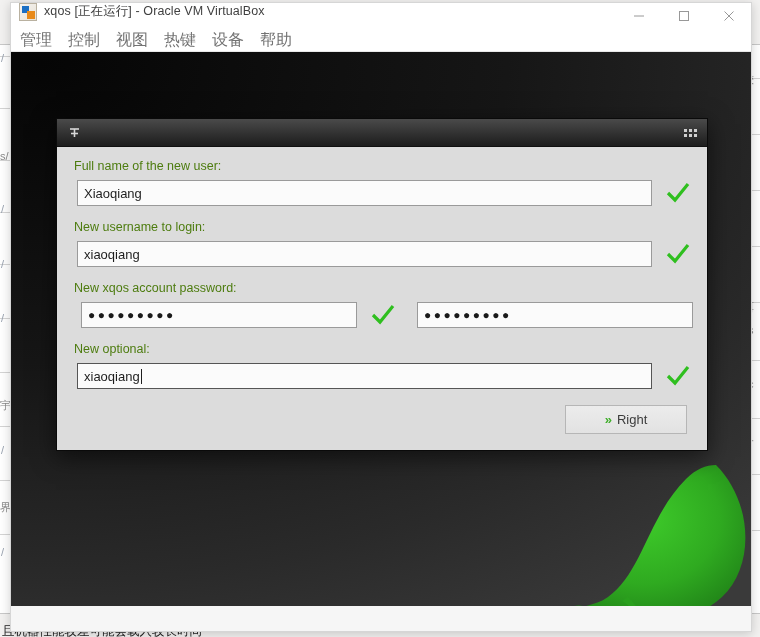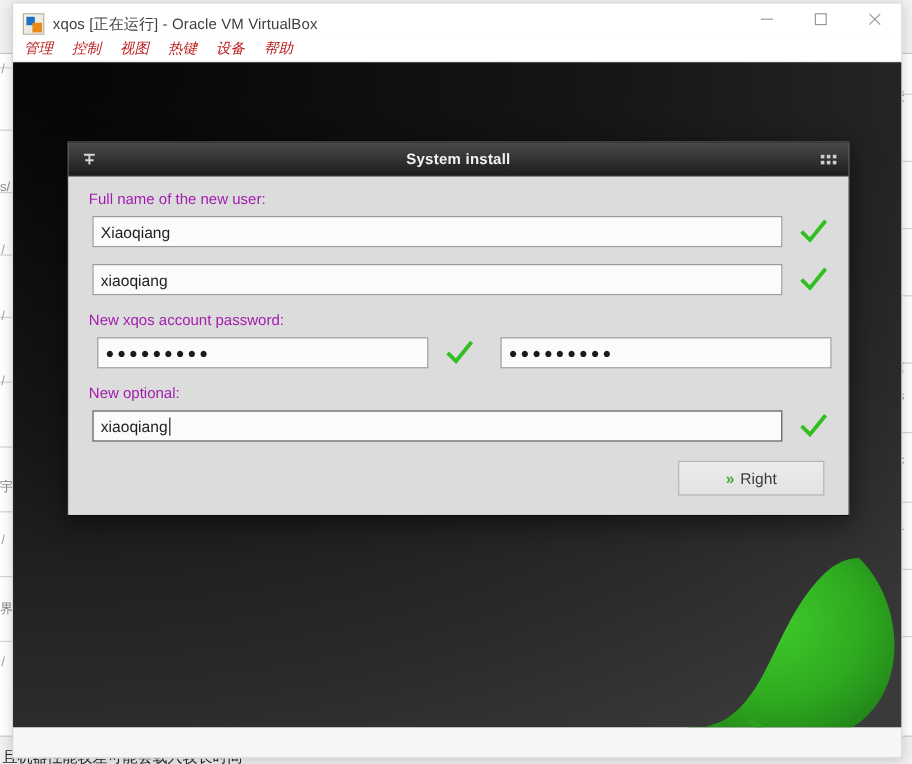--- a/index.html
+++ b/index.html
@@ -42,21 +42,21 @@
     background: #f6f6f6;
     border: 1px solid #d6d6d6;
     box-shadow: 0 2px 10px rgba(0,0,0,0.18);
     box-sizing: border-box;
   }
   #vbox-titlebar {
     position: relative;
     height: 26px;
     background: #ffffff;
     display: flex;
-    align-items: flex-end;
+    align-items: flex-start;
     padding-left: 8px;
   }
   #vbox-app-icon {
     width: 16px; height: 16px;
     margin-right: 7px;
     background: linear-gradient(135deg,#f5f3ef 0%,#e8e3d8 100%);
     border: 1px solid #b9b1a0;
     position: relative;
     flex: none;
   }
@@ -90,25 +90,24 @@
 
   #vbox-menubar {
     height: 22px;
     background: #ffffff;
     display: flex;
     align-items: center;
     padding-left: 9px;
     border-bottom: 1px solid #e8e8e8;
   }
   .menu-item {
-    font-size: 12px;
-    color: #b91c1c;
+    font-size: 16px;
+    color: #737373;
     margin-right: 16px;
     white-space: nowrap;
-    font-style: italic;
   }
 
   
   #vm-screen {
     position: relative;
     width: 100%;
     height: 554px;
     background: #0d0d0d;
     overflow: hidden;
   }
@@ -169,21 +168,21 @@
   }
   .grid-dots i { background: #cfcfcf; display: block; width: 3px; height: 3px; }
 
   #dialog-body {
     padding: 12px 14px 14px 14px;
     background: #dcdcdc;
   }
   .field-block { margin-bottom: 6px; }
   .field-label {
     font-size: 12.5px;
-    color: #a21caf;
+    color: #4d7c0f;
     margin-bottom: 7px;
     margin-left: 3px;
   }
   .field-row {
     display: flex;
     align-items: center;
     gap: 0;
     margin-bottom: 14px;
   }
   .txt-input {
@@ -391,21 +390,20 @@
     <div id="install-dialog">
 
       <div id="dialog-titlebar">
         <div id="dialog-left-icon">
           <svg width="13" height="13" viewBox="0 0 13 13">
             <line x1="2" y1="3" x2="11" y2="3" stroke="#d8d8d8" stroke-width="1.6"></line>
             <line x1="6.5" y1="3" x2="6.5" y2="11" stroke="#d8d8d8" stroke-width="1.6"></line>
             <line x1="3" y1="7.5" x2="10" y2="7.5" stroke="#d8d8d8" stroke-width="1.6"></line>
           </svg>
         </div>
-        <div id="dialog-title-text">System install</div>
         <div id="dialog-right-icon">
           <div class="grid-dots">
             <i></i>
               <i></i>
               <i></i>
               <i></i>
               <i></i>
               <i></i>
           </div>
         </div>
@@ -419,20 +417,21 @@
             <div class="txt-input wide">Xiaoqiang</div>
             <div class="check pad-l">
               <svg width="26" height="22" viewBox="0 0 26 22">
                 <path d="M3 11 L10 18 L23 2" fill="none" stroke="#2fbf1f" stroke-width="3.2" stroke-linecap="butt"></path>
               </svg>
             </div>
           </div>
         </div>
 
         <div class="field-block">
+          <div class="field-label">New username to login:</div>
           <div class="field-row">
             <div class="txt-input wide">xiaoqiang</div>
             <div class="check pad-l">
               <svg width="26" height="22" viewBox="0 0 26 22">
                 <path d="M3 11 L10 18 L23 2" fill="none" stroke="#2fbf1f" stroke-width="3.2"></path>
               </svg>
             </div>
           </div>
         </div>
 

